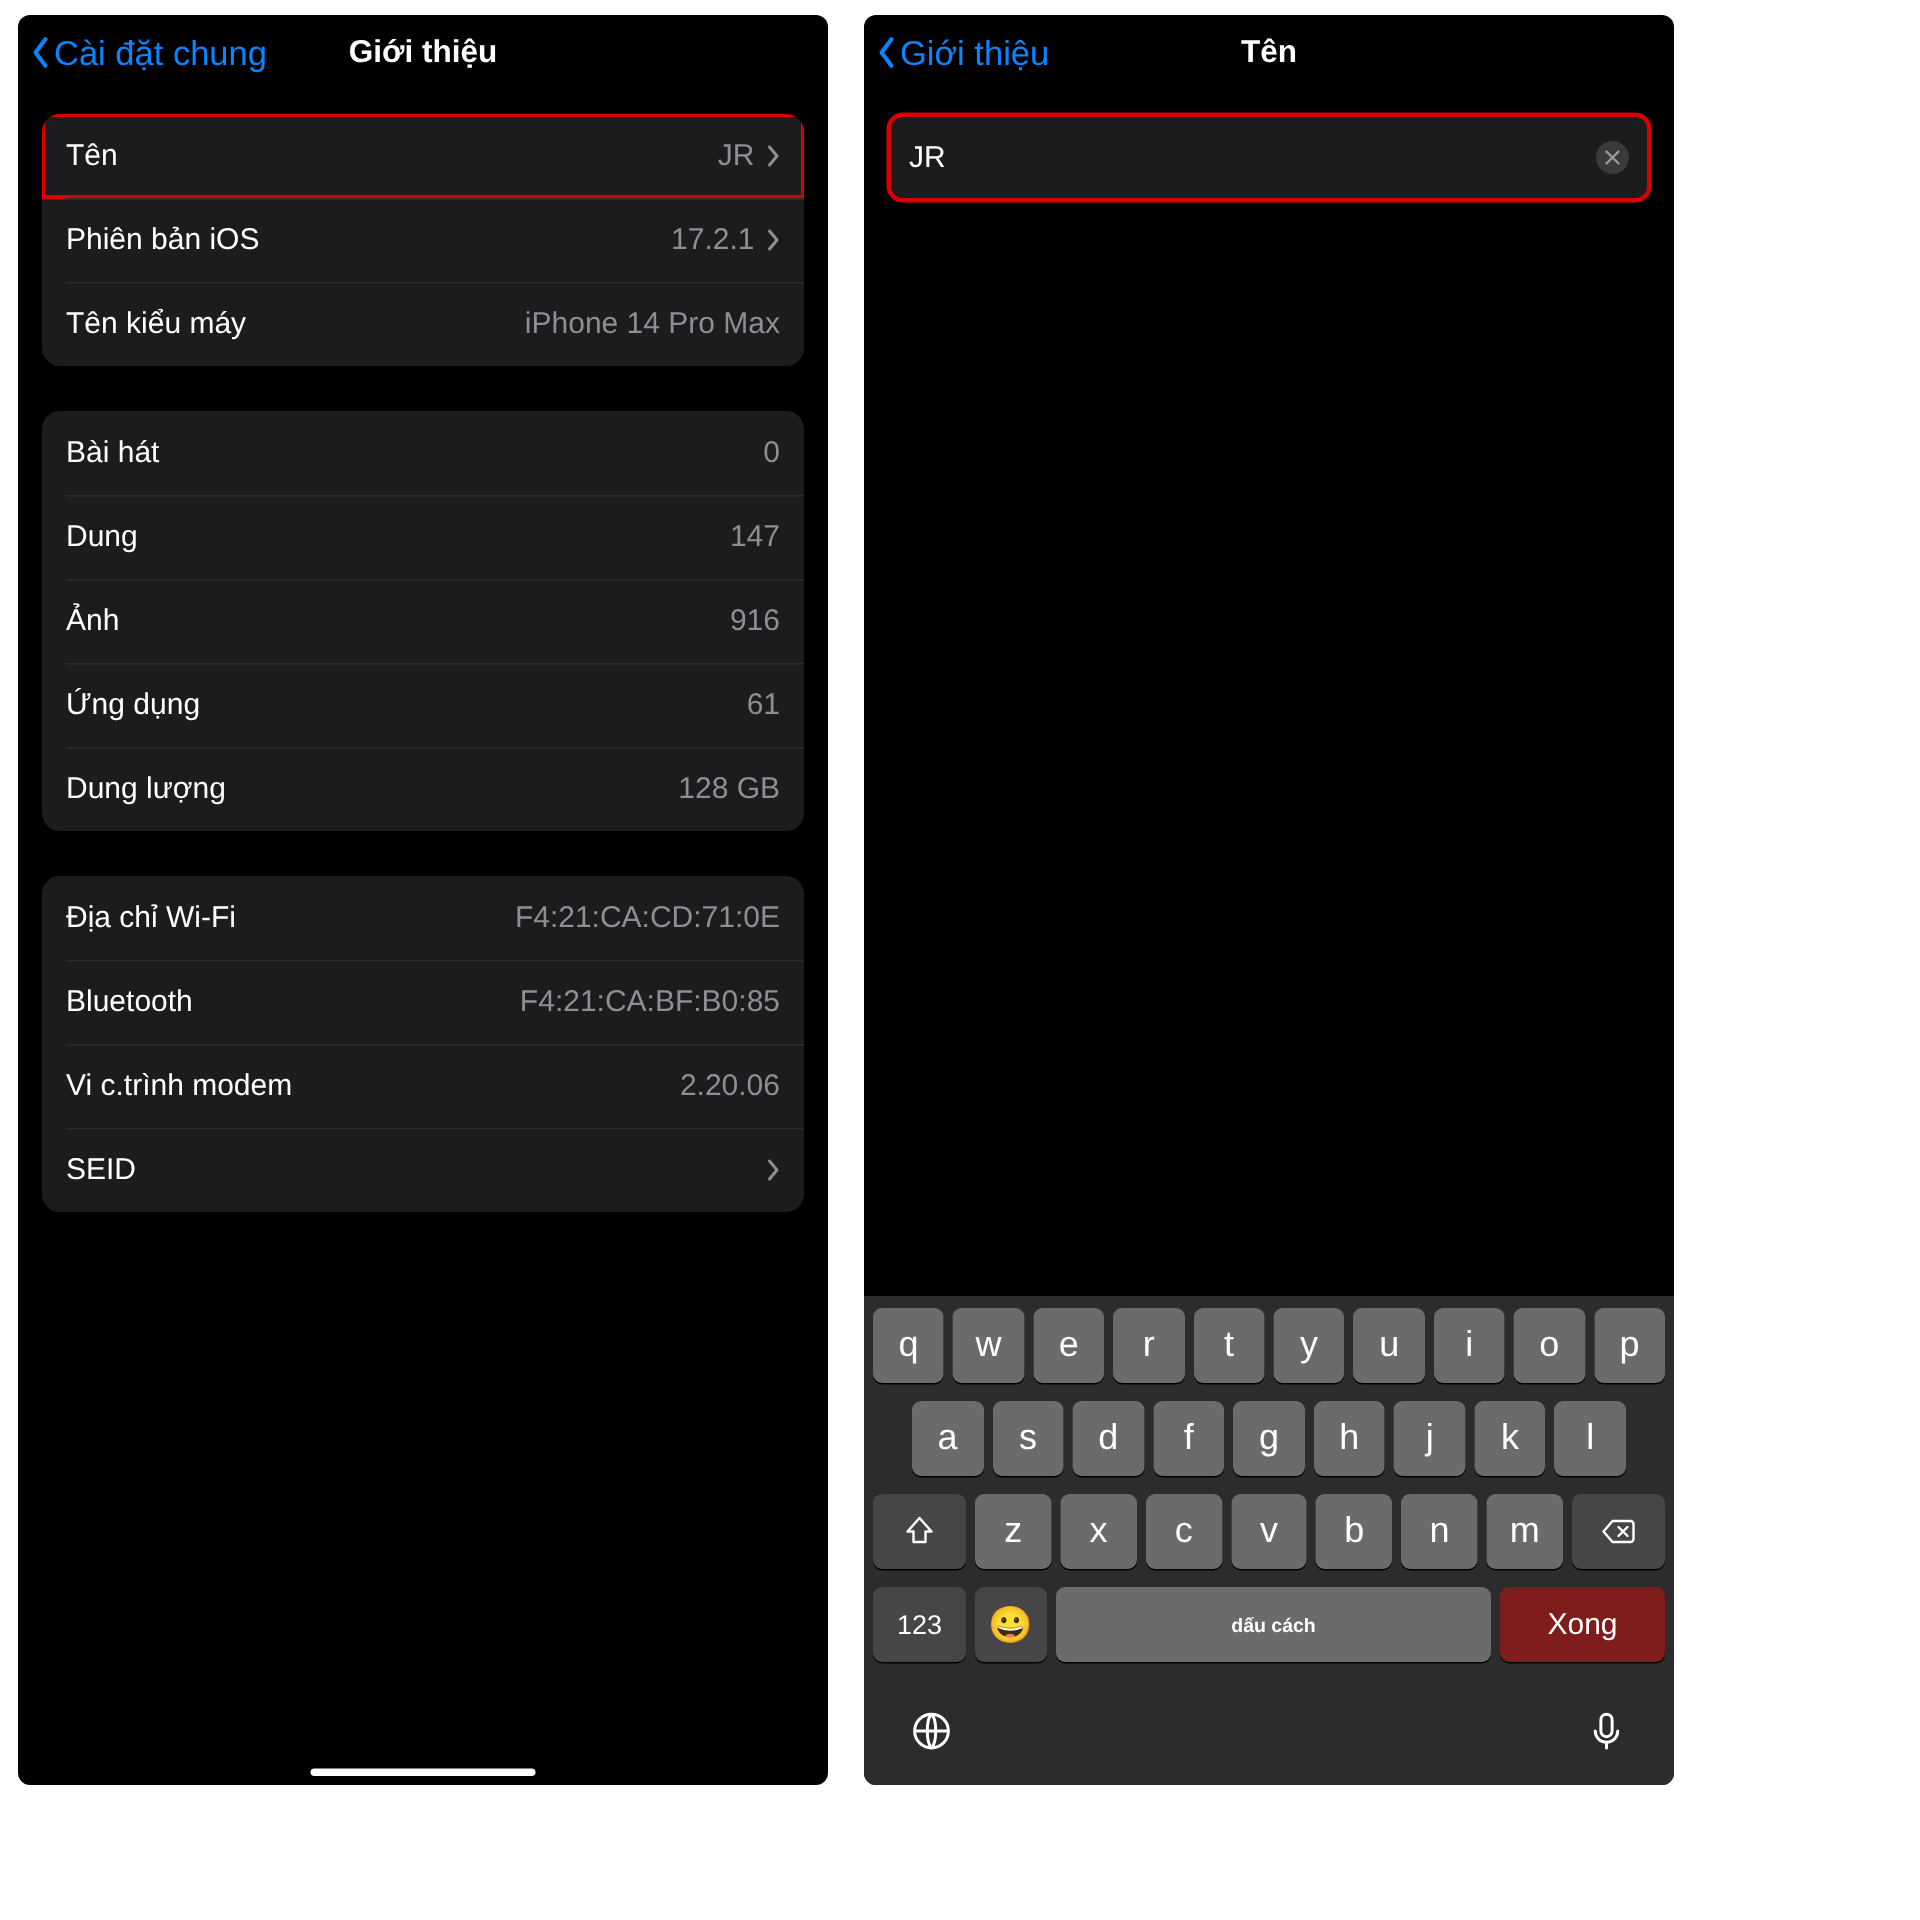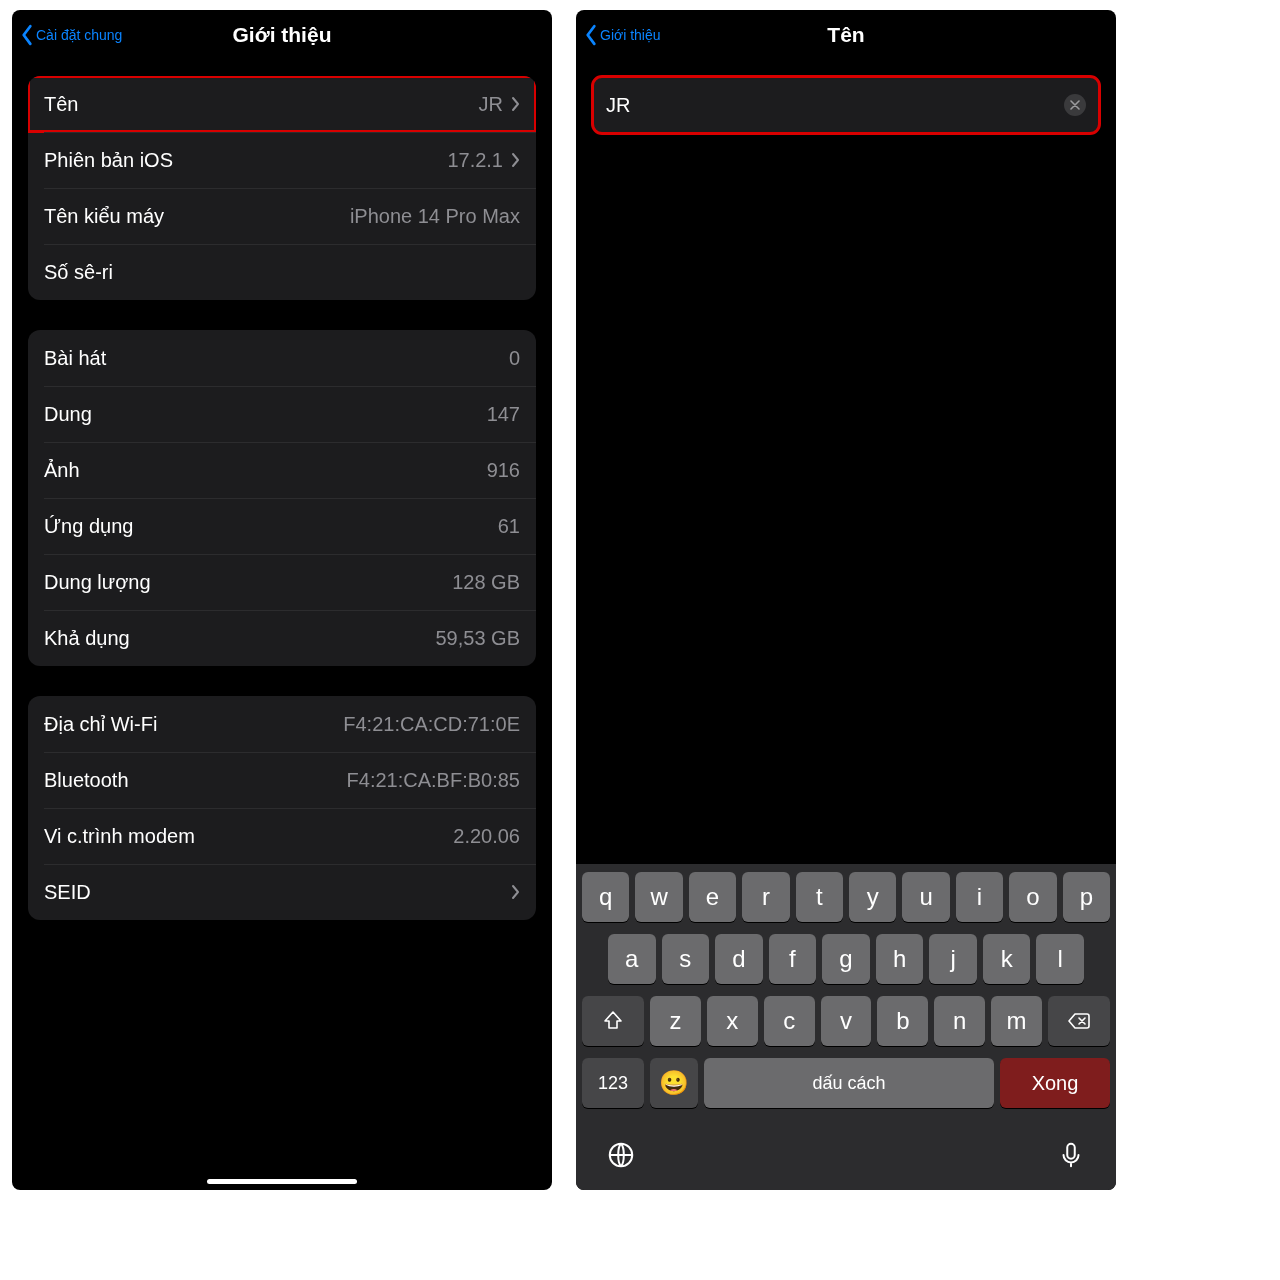--- a/index.html
+++ b/index.html
@@ -28,21 +28,21 @@
     height: 50px;
     display: flex;
     align-items: center;
     position: relative;
     padding: 0 8px;
   }
   .nav .back {
     display: flex;
     align-items: center;
     color: #0a84ff;
-    font-size: 14px;
+    font-size: 23px;
     font-weight: 400;
     gap: 2px;
   }
   .nav .back svg { width: 14px; height: 22px; }
   .nav .title {
     position: absolute;
     left: 0; right: 0;
     text-align: center;
     color: #fff;
     font-size: 21px;
@@ -119,21 +119,21 @@
     box-shadow:0 1px 0 #000;
   }
   .krow.r1 { padding:0 2px; }
   .krow.r2 { padding:0 28px; }
   .krow.r3 { padding:0 2px; }
   .key.mod { background:#464648; flex:0 0 62px; }
   .key.mod svg{width:24px;height:24px;}
   .krow.r4 { padding:0 2px; gap:6px;align-items:flex-end; }
   .key.num { background:#464648; flex:0 0 62px; font-size:18px;}
   .key.emoji { background:#464648; flex:0 0 48px; font-size:24px;}
-  .key.space { background:#6b6b6d; flex:1; font-size:18px;}
+  .key.space { background:#6b6b6d; flex:1; font-size:13px;font-weight:bold;}
   .key.done { background:#7f1d1d; flex:0 0 110px; font-size:20px;}
   .kb-bottom{
     position:absolute;
     bottom:16px; left:0; right:0;
     display:flex; justify-content:space-between;
     padding:0 30px;
     color:#fff;
   }
   .kb-bottom svg{width:30px;height:30px;}
   .home-ind{
@@ -178,23 +178,20 @@
               <svg viewBox="0 0 9 16">
                 <path d="M2 2l5 6-5 6" stroke="#8e8e93" stroke-width="2" fill="none" stroke-linecap="round" stroke-linejoin="round"></path>
               </svg>
             </span>
         </span>
       </div>
       <div class="row">
         <span class="label">Tên kiểu máy</span>
         <span class="value">iPhone 14 Pro Max</span>
       </div>
-      <div class="row">
-        <span class="label">Số sê-ri</span>
-      </div>
     </div>
 
     <div class="section">
       <div class="row">
         <span class="label">Bài hát</span>
         <span class="value">0</span>
       </div>
       <div class="row">
         <span class="label">Dung</span>
         <span class="value">147</span>
@@ -203,24 +200,20 @@
         <span class="label">Ảnh</span>
         <span class="value">916</span>
       </div>
       <div class="row">
         <span class="label">Ứng dụng</span>
         <span class="value">61</span>
       </div>
       <div class="row">
         <span class="label">Dung lượng</span>
         <span class="value">128 GB</span>
-      </div>
-      <div class="row">
-        <span class="label">Khả dụng</span>
-        <span class="value">59,53 GB</span>
       </div>
     </div>
 
     <div class="section">
       <div class="row">
         <span class="label">Địa chỉ Wi-Fi</span>
         <span class="value">F4:21:CA:CD:71:0E</span>
       </div>
       <div class="row">
         <span class="label">Bluetooth</span>

